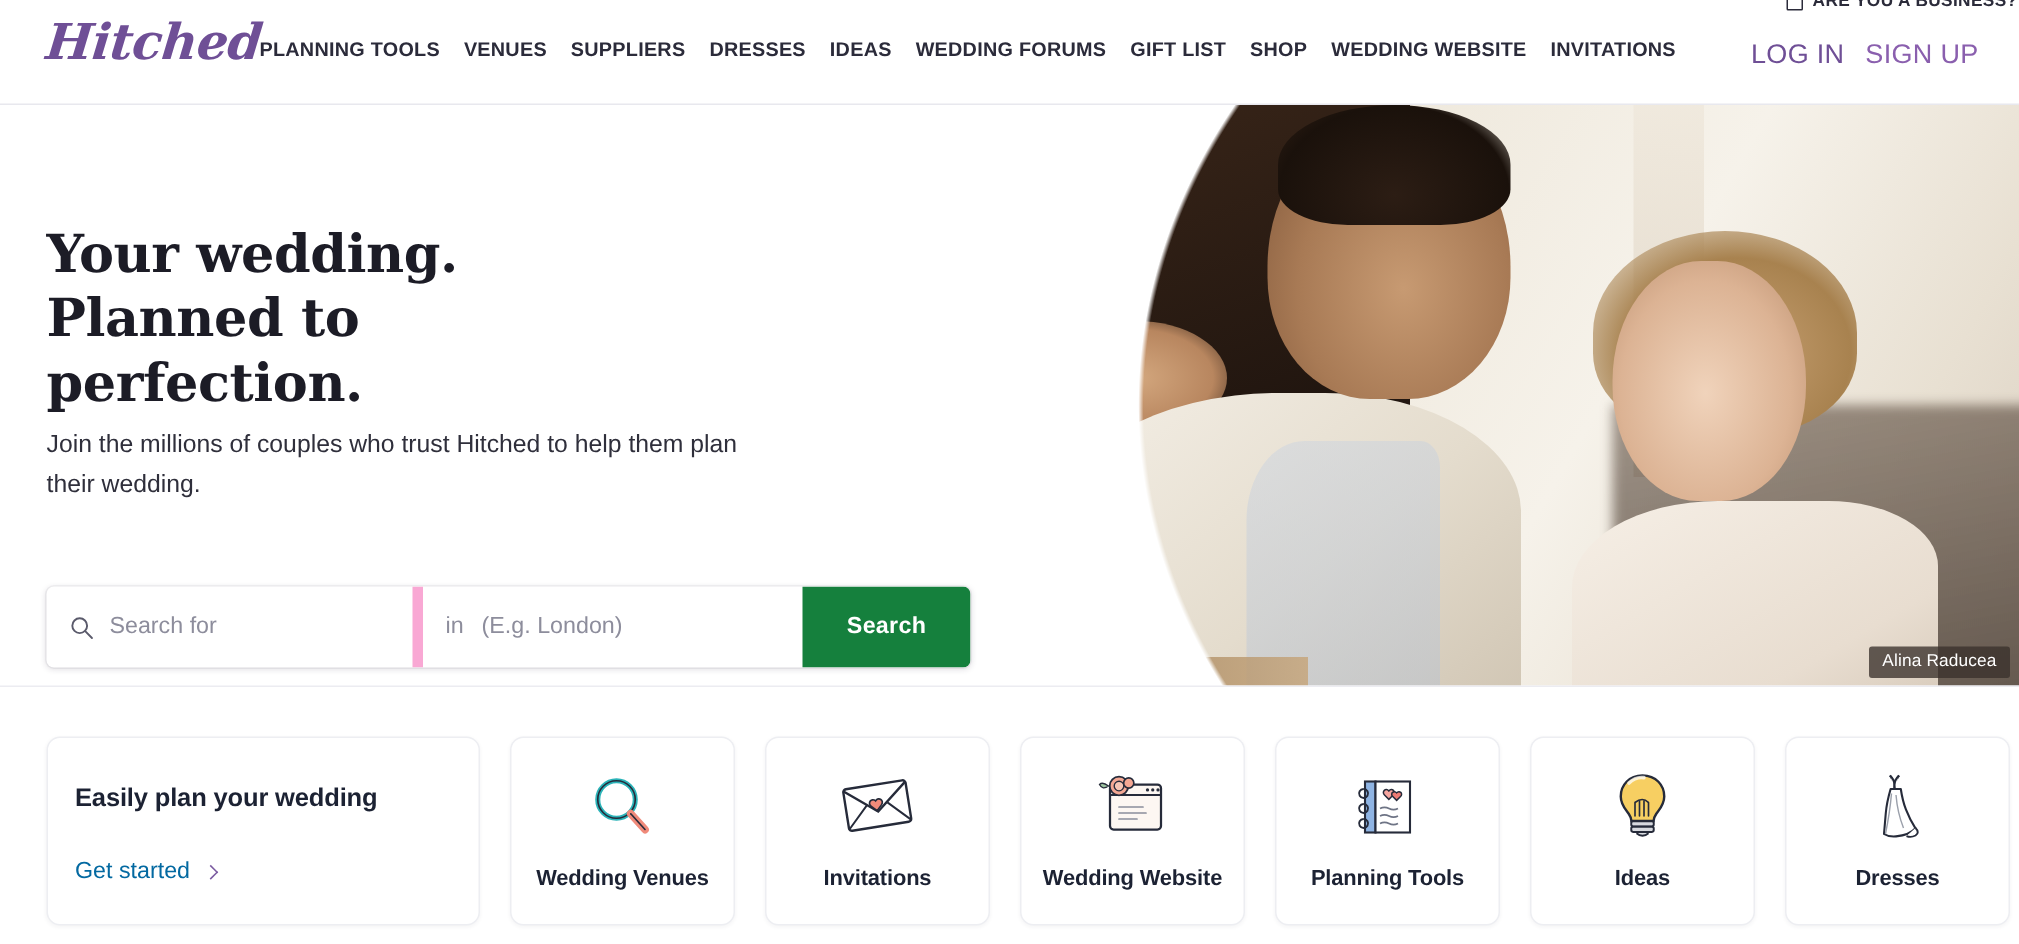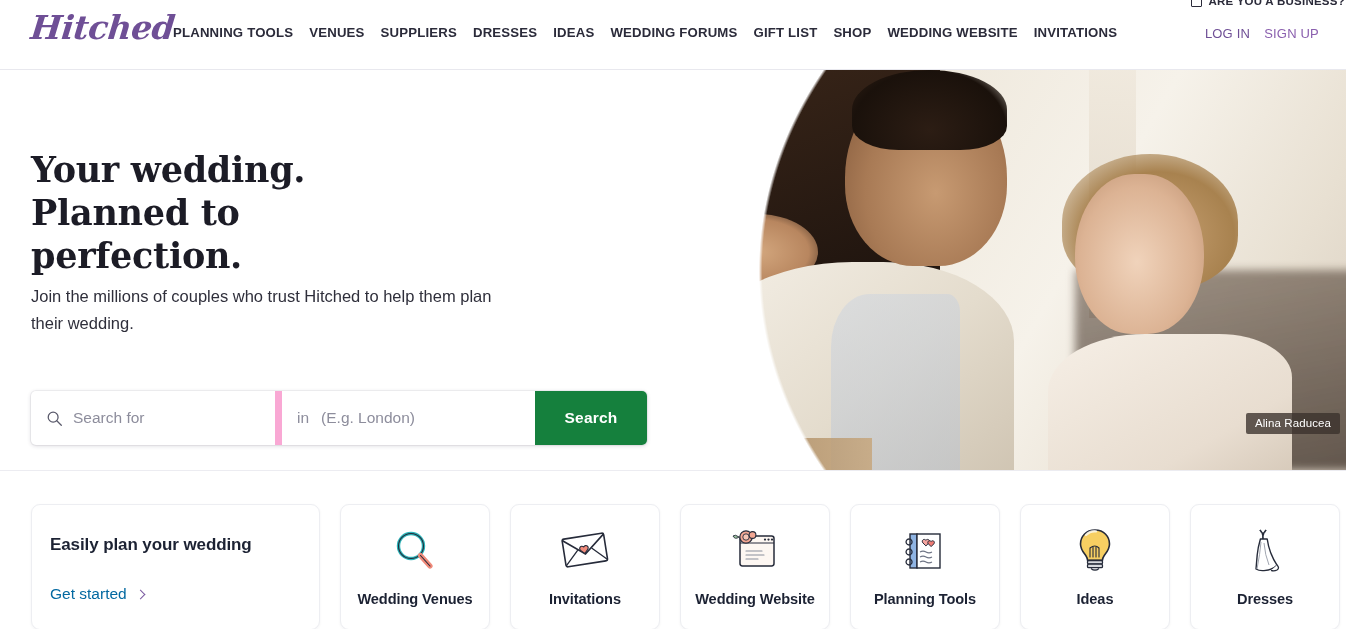--- a/index.html
+++ b/index.html
@@ -53,21 +53,21 @@
     color: #2b2b3a; text-decoration: none;
     padding: 0 8px;
   }
   .mainnav a:first-child { padding-left: 0; }
 
   .authnav {
     position: absolute; right: 27px; top: 26px;
     display: flex; align-items: center; gap: 14px;
   }
   .authnav a {
-    font-size: 13px; font-weight: normal; letter-spacing: .2px;
+    font-size: 18px; font-weight: normal; letter-spacing: .2px;
     color: #6f4f96; text-decoration: none;
   }
   .authnav a.signup { color: #8a5fae; }
 
   
   .hero {
     position: absolute; left: 0; top: 70px; width: 1346px; height: 400px;
     background: #ffffff; overflow: hidden;
   }
 
@@ -128,21 +128,21 @@
   }
   .ph-bridedress {
     left: 56%; top: 66%; width: 36%; height: 36%;
     background: linear-gradient(150deg, #f6efe6 0%, #e8ddd0 70%, #d6c9b9 100%);
     border-radius: 40% 30% 0 0;
   }
   .ph-floor { left: 0; top: 92%; width: 30%; height: 8%;
     background: linear-gradient(90deg, #8a6944, #c6a478); opacity:.8; }
 
   .photo-credit {
-    position: absolute; right: 6px; bottom: 36px;
+    position: absolute; right: 6px; bottom: 18px;
     background: rgba(58,49,44,.78);
     color: #ffffff;
     font-size: 11.5px; letter-spacing: .1px;
     padding: 4px 9px 5px 9px;
     border-radius: 2px;
     z-index: 4;
   }
 
   .hero-copy {
     position: absolute; left: 31px; top: 78px; width: 620px;
@@ -196,21 +196,21 @@
     font-size: 15.5px; font-weight: bold;
     letter-spacing: .2px;
   }
   .mag {
     width: 17px; height: 17px; flex: 0 0 17px;
     position: relative; top: 0px;
   }
 
   
   .cards-section {
-    position: absolute; left: 0; top: 470px; width: 1346px; height: 159px;
+    position: absolute; left: 0; top: 457px; width: 1346px; height: 159px;
     background: #ffffff;
     border-top: 1px solid #ececf1;
   }
   .cards-row {
     position: absolute; left: 31px; top: 33px;
     display: flex; gap: 20px;
   }
   .card {
     background: #ffffff;
     border: 1px solid #edeef2;

